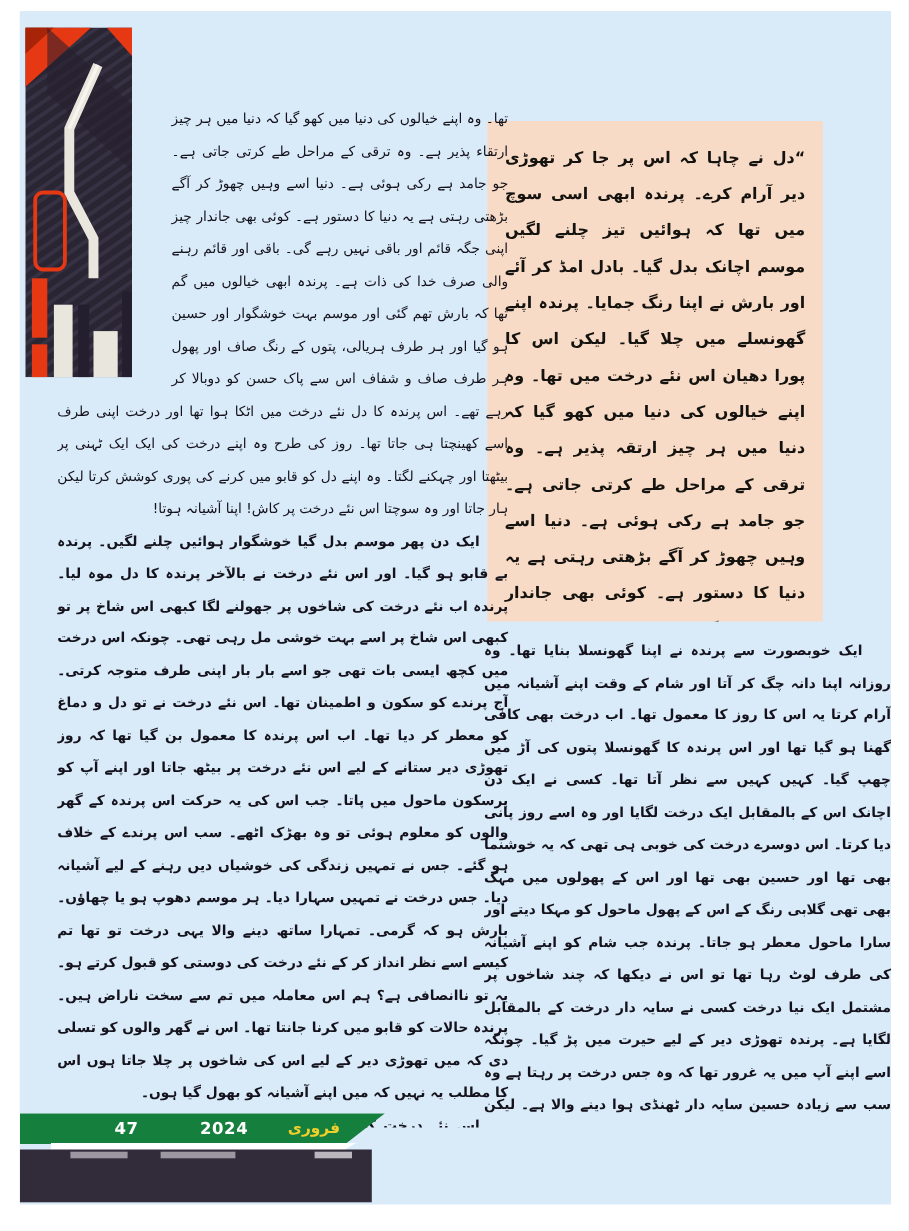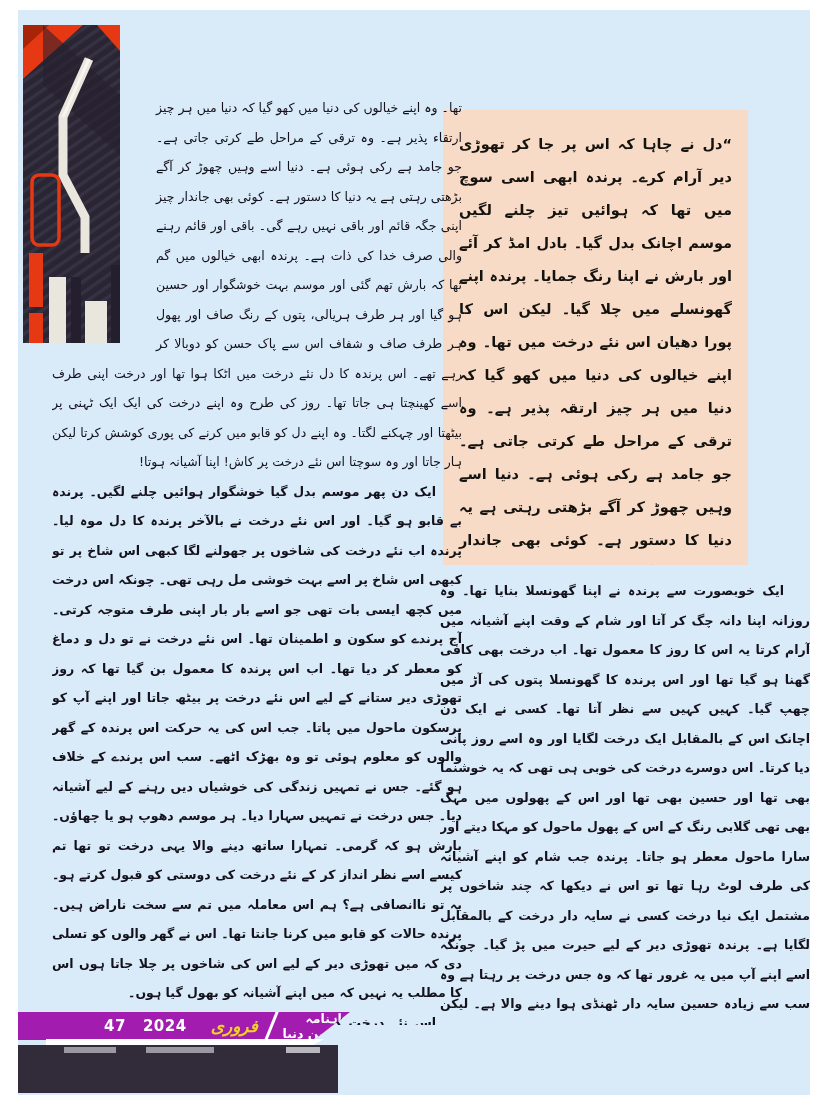--- a/index.html
+++ b/index.html
@@ -28,28 +28,28 @@
     font-size:12.5px;line-height:29.5px;overflow:hidden;
   }
   .col-left{left:10px;top:83px;width:410px;height:932px;margin-left:24px;}
   .col-right{left:422px;top:560px;width:370px;height:452px;padding-top:6px;box-sizing:border-box;}
   .img-spacer{float:left;width:104px;height:252px;}
   .para{margin:0;}
   .para.indent{text-indent:26px;font-weight:bold;}
   
   .footer-bar{
     position:absolute;left:0;top:1002px;width:332px;height:28px;
-    background:#a21caf;
+    background:#15803d;
     clip-path:polygon(0 0,100% 0,calc(100% - 36px) 100%,0 100%);
-    display:flex;align-items:center;color:#ffffff;
+    display:flex;align-items:center;color:#ffffff;gap:28px;
   }
   .footer-bar .num{font-weight:bold;font-size:15px;letter-spacing:.5px;}
   .footer-bar .pageno{margin-left:86px;}
-  .footer-bar .year{margin-left:17px;}
-  .footer-bar .month{margin-left:24px;color:#f2cf2b;font-size:17px;font-weight:bold;direction:rtl;font-style:italic;}
+  .footer-bar .year{margin-left:28px;}
+  .footer-bar .month{margin-left:8px;color:#f2cf2b;font-size:14px;font-weight:bold;direction:rtl;}
   .footer-slash{
     width:3px;height:34px;background:#ffffff;transform:rotate(22deg);
     margin-left:12px;margin-right:6px;flex:none;
   }
   .footer-bar .magazine{font-size:12.5px;direction:rtl;font-weight:bold;}
   .footer-white-band{
     position:absolute;left:28px;top:1029px;width:278px;height:8px;background:#ffffff;
     clip-path:polygon(0 0,100% 0,calc(100% - 14px) 100%,0 100%);
   }
   .footer-dark{

